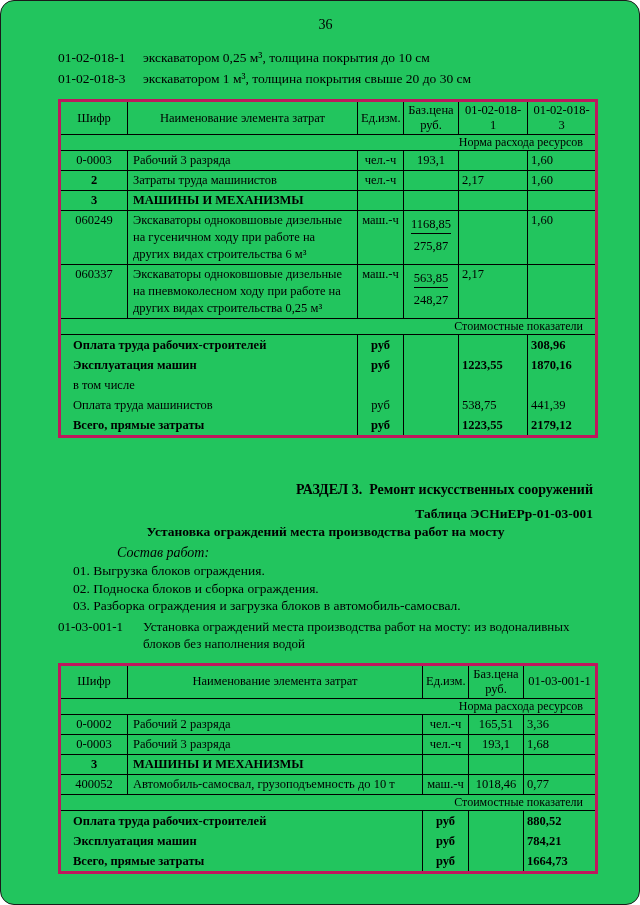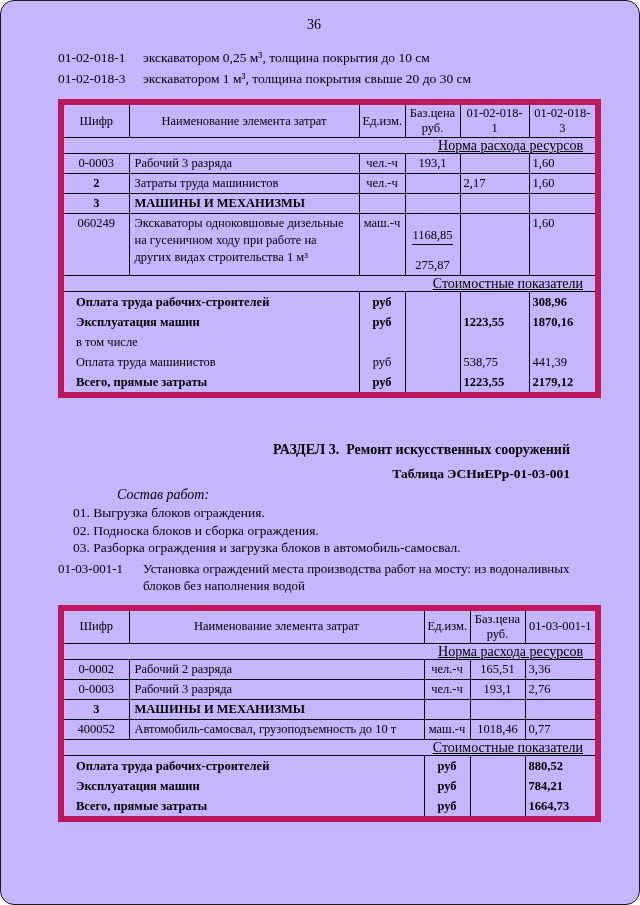--- a/index.html
+++ b/index.html
@@ -7,65 +7,64 @@
   body {
     width: 640px; height: 905px;
     font-family: "Liberation Serif", serif;
     color: #000;
     position: relative;
   }
   .page {
     position: absolute; inset: 0;
     border: 1px solid #1a1a1a;
     border-radius: 14px;
-    padding: 10px 69px 0 57px;
+    padding: 10px 46px 0 57px;
     overflow: hidden;
-    background: #c4b5fd;
+    background: #22c55e;
   }
   .page-number { text-align: center; font-size: 14px; margin-top: 6px; }
 
   .intro { margin-top: 14px; font-size: 13.5px; }
   .hang { display: flex; line-height: 21px; }
   .hang .code { width: 85px; flex: none; }
   .hang .hang-text { flex: 1; }
 
   table.doc-table {
     border-collapse: collapse;
     width: 537px;
     table-layout: fixed;
     margin-top: 10px;
-    border: 6px solid #be185d;
+    border: 3px solid #be185d;
   }
   .doc-table td {
     border: 1px solid #000;
     font-size: 12.5px;
     line-height: 17px;
     padding: 1px 3px;
     vertical-align: top;
     overflow: hidden;
   }
   .doc-table tr.header td {
     height: 34px;
     vertical-align: middle;
     text-align: center;
     line-height: 15px;
   }
   .doc-table td.c { text-align: center; }
   .doc-table td.l { text-align: left; padding-left: 5px; }
   .doc-table td.r { padding-right: 5px; }
   .doc-table td.band {
-    font-size: 14px;
+    font-size: 12px;
     line-height: 13px;
     text-align: right;
     padding-right: 12px;
     height: 15px;
-    text-decoration: underline;
   }
   .b { font-weight: bold; }
-  .frac-num { display: table; margin: 12px auto; border-bottom: 1px solid #000; padding: 0 1px; }
+  .frac-num { display: table; margin: 4px auto; border-bottom: 1px solid #000; padding: 0 1px; }
   .frac-den { display: block; text-align: center; }
   .doc-table tr.sum td {
     border-top: none;
     border-bottom: none;
     line-height: 18px;
   }
   .doc-table td.sum-label { text-align: left; padding-left: 12px; }
 
   .section-heading {
     margin-top: 44px;
@@ -145,29 +144,40 @@
     <tr>
       <td class="c b">3</td>
       <td class="l b">МАШИНЫ И МЕХАНИЗМЫ</td>
       <td class="c"></td>
       <td class="c"></td>
       <td class="r"></td>
       <td class="r"></td>
     </tr>
     <tr>
       <td class="c">060249</td>
-      <td class="l">Экскаваторы одноковшовые дизельные на гусеничном ходу при работе на других видах строительства 1 м³</td>
+      <td class="l">Экскаваторы одноковшовые дизельные на гусеничном ходу при работе на других видах строительства 6 м³</td>
       <td class="c">маш.-ч</td>
       <td class="c">
         <span class="frac-num">1168,85</span>
         <span class="frac-den">275,87</span>
       </td>
       <td class="r"></td>
       <td class="r">1,60</td>
     </tr>
+    <tr>
+      <td class="c">060337</td>
+      <td class="l">Экскаваторы одноковшовые дизельные на пневмоколесном ходу при работе на других видах строительства 0,25 м³</td>
+      <td class="c">маш.-ч</td>
+      <td class="c">
+        <span class="frac-num">563,85</span>
+        <span class="frac-den">248,27</span>
+      </td>
+      <td class="r">2,17</td>
+      <td class="r"></td>
+    </tr>
 
     <tr>
       <td class="band" colspan="6">Стоимостные показатели</td>
     </tr>
 
     <tr class="sum">
       <td class="sum-label b" colspan="2">Оплата труда рабочих-строителей</td>
       <td class="c b">руб</td>
       <td class="c"></td>
       <td class="r b"></td>
@@ -199,20 +209,21 @@
       <td class="c b">руб</td>
       <td class="c"></td>
       <td class="r b">1223,55</td>
       <td class="r b">2179,12</td>
     </tr>
     </tbody>
   </table>
 
   <div class="section-heading">РАЗДЕЛ 3.  Ремонт искусственных сооружений</div>
   <div class="table-label">Таблица ЭСНиЕРр-01-03-001</div>
+  <div class="table-title">Установка ограждений места производства работ на мосту</div>
   <div class="works-label">Состав работ:</div>
   <div class="work-item">01. Выгрузка блоков ограждения.</div>
   <div class="work-item">02. Подноска блоков и сборка ограждения.</div>
   <div class="work-item">03. Разборка ограждения и загрузка блоков в автомобиль-самосвал.</div>
   <div class="item-row">
     <span class="code">01-03-001-1</span>
     <span class="hang-text">Установка ограждений места производства работ на мосту: из водоналивных блоков без наполнения водой</span>
   </div>
 
   <table class="doc-table">
@@ -243,21 +254,21 @@
       <td class="l">Рабочий 2 разряда</td>
       <td class="c">чел.-ч</td>
       <td class="c">165,51</td>
       <td class="r">3,36</td>
     </tr>
     <tr>
       <td class="c">0-0003</td>
       <td class="l">Рабочий 3 разряда</td>
       <td class="c">чел.-ч</td>
       <td class="c">193,1</td>
-      <td class="r">2,76</td>
+      <td class="r">1,68</td>
     </tr>
     <tr>
       <td class="c b">3</td>
       <td class="l b">МАШИНЫ И МЕХАНИЗМЫ</td>
       <td class="c"></td>
       <td class="c"></td>
       <td class="r"></td>
     </tr>
     <tr>
       <td class="c">400052</td>

